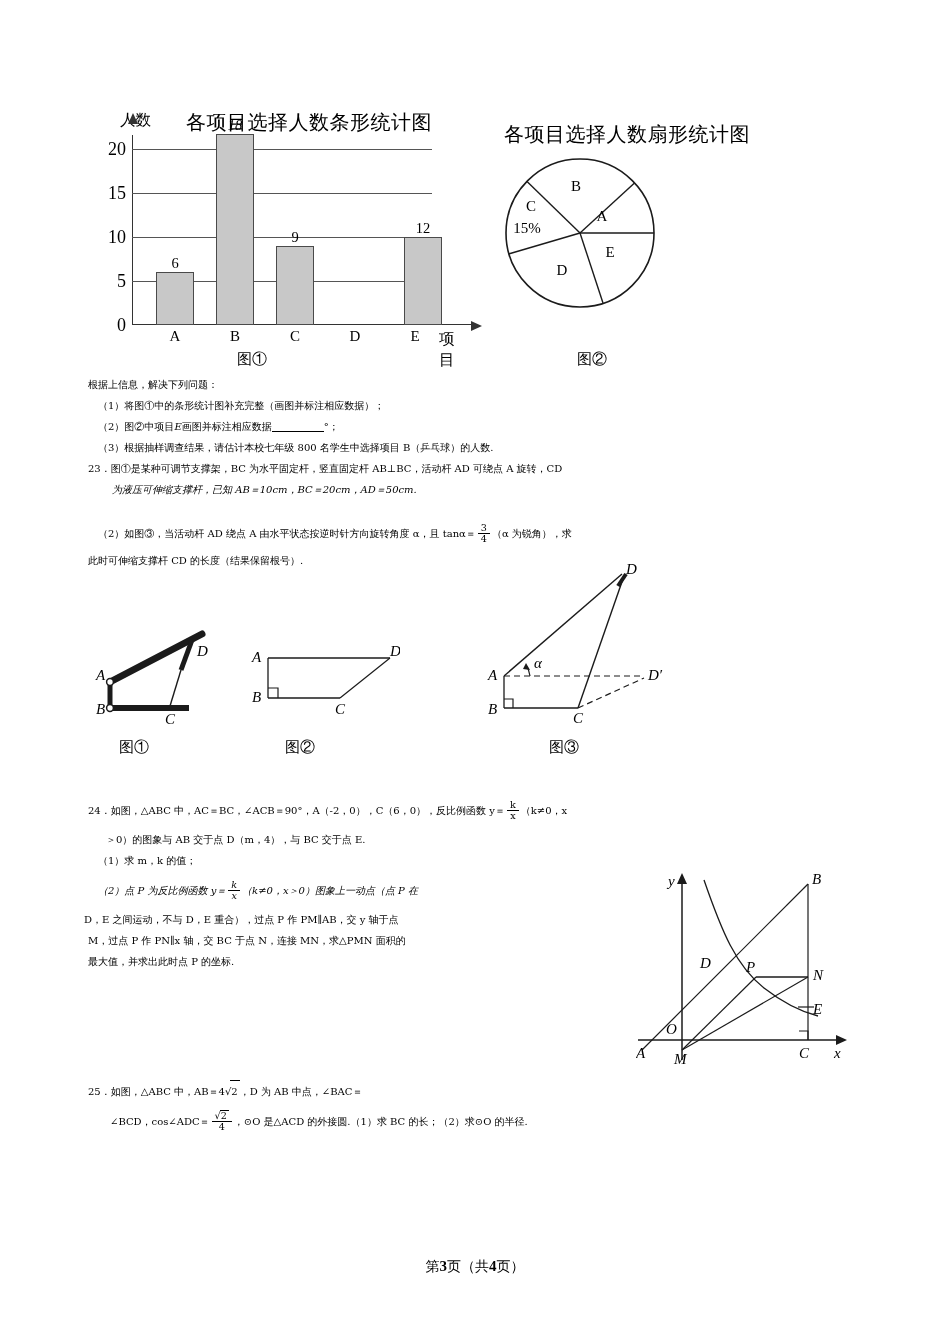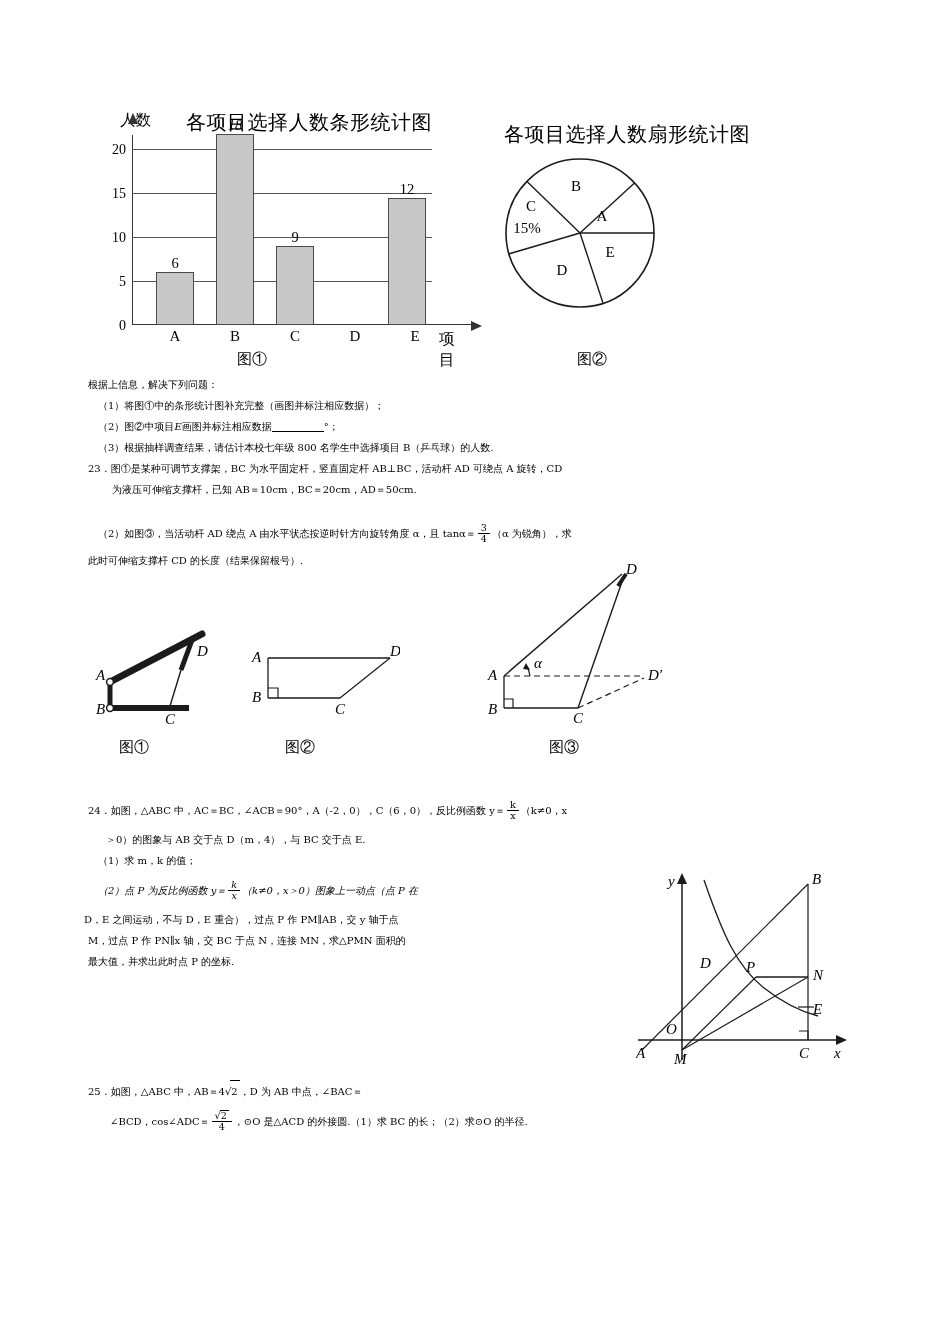--- a/index.html
+++ b/index.html
@@ -57,21 +57,21 @@
   }
   .arrow-right {
     position: absolute; right: -10px; bottom: -5.5px;
     width: 0; height: 0;
     border-top: 5.5px solid transparent;
     border-bottom: 5.5px solid transparent;
     border-left: 11px solid #333;
   }
   .y-tick {
     position: absolute; right: 100%; margin-right: 6px;
-    font-size: 14px; transform: translateY(-52%);
+    font-size: 18px; transform: translateY(-52%);
   }
   .bar {
     position: absolute; bottom: 0;
     width: 38px;
     background: #c8c8c8;
     border: 1.4px solid #4a4a4a;
     box-sizing: border-box;
   }
   .bar-value {
     position: absolute; bottom: 100%; left: 50%;
@@ -184,21 +184,21 @@
         <div class="bar" style="left:24px; height:52.8px;">
           <span class="bar-value">6</span>
         </div>
         <div class="bar" style="left:84px; height:191px;font-style:italic;">
           <span class="bar-value">18</span>
         </div>
         <div class="bar" style="left:144px; height:79.2px;">
           <span class="bar-value">9</span>
         </div>
 
-        <div class="bar" style="left:256px; height:127px;">
+        <div class="bar" style="left:272px; height:88px;">
           <span class="bar-value">12</span>
         </div>
 
         <span class="x-cat" style="left:43px;">A</span>
         <span class="x-cat" style="left:103px;">B</span>
         <span class="x-cat" style="left:163px;">C</span>
         <span class="x-cat" style="left:223px;">D</span>
         <span class="x-cat" style="left:283px;">E</span>
       </div>
 
@@ -231,21 +231,21 @@
   <div class="ptext cn" style="left:88px; top:374px;">根据上信息，解决下列问题：</div>
   <div class="ptext cn" style="left:98px; top:395px;">（1）将图①中的条形统计图补充完整（画图并标注相应数据）；</div>
   <div class="ptext cn" style="left:98px; top:416px;">
     <span>（2）图②中项目</span><span class="it">E</span><span>画图并标注相应数据</span><span class="blank-line"></span><span>°；</span>
   </div>
   <div class="ptext cn" style="left:98px; top:437px;">（3）根据抽样调查结果，请估计本校七年级 800 名学生中选择项目 B（乒乓球）的人数.</div>
 
   <div class="ptext cn" style="left:88px; top:458px;">
     <span>23．</span><span>图①是某种可调节支撑架，BC 为水平固定杆，竖直固定杆 AB⊥BC，活动杆 AD 可绕点 A 旋转，CD</span>
   </div>
-  <div class="ptext cn" style="left:112px; top:479px;">为液压可伸缩支撑杆，已知 AB＝10cm，BC＝20cm，AD＝50cm.</div>
+  <div class="ptext cn" style="left:112px; top:479px;font-style:italic;">为液压可伸缩支撑杆，已知 AB＝10cm，BC＝20cm，AD＝50cm.</div>
   <div class="ptext cn" style="left:98px; top:523px;">
     <span>（2）如图③，当活动杆 AD 绕点 A 由水平状态按逆时针方向旋转角度 α，且 tanα＝</span><span class="frac"><span class="num">3</span><span class="den">4</span></span><span>（α 为锐角），求</span>
   </div>
   <div class="ptext cn" style="left:88px; top:550px;">此时可伸缩支撑杆 CD 的长度（结果保留根号）.</div>
 
   <div class="geo" style="left:84px; top:618px;">
     <svg width="140" height="110" viewBox="0 0 140 110">
 
       <line x1="26" y1="64" x2="118" y2="16" stroke="#1b1b1b" stroke-width="7" stroke-linecap="round"></line>
 
@@ -363,14 +363,17 @@
     </svg>
   </div>
 
   <div class="ptext cn" style="left:88px; top:1080px;">
     <span>25．</span><span>如图，</span><span>△ABC 中，</span><span>AB＝4</span><span>√</span><span class="sqrt">2</span><span>，D 为 AB 中点，∠BAC＝</span>
   </div>
   <div class="ptext cn" style="left:110px; top:1110px;">
     <span>∠BCD，cos∠ADC＝</span><span class="frac"><span class="num">√<span class="sqrt">2</span></span><span class="den">4</span></span><span>，⊙O 是△ACD 的外接圆.（1）求 BC 的长；（2）求⊙O 的半径.</span>
   </div>
 
+  <div id="footer">
+    <span>第</span><b>3</b><span>页（共</span><b>4</b><span>页）</span>
+  </div>
 
 </div>
 
 </body></html>

